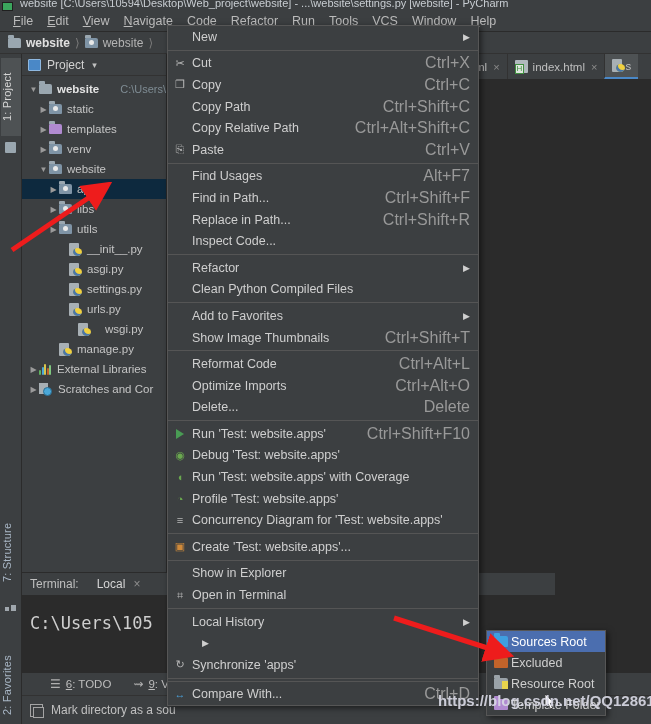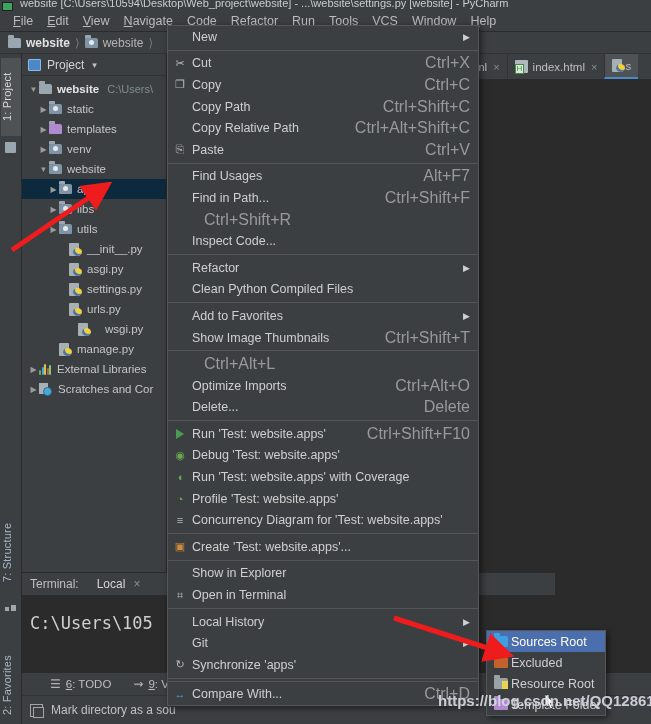--- a/index.html
+++ b/index.html
@@ -104,21 +104,21 @@
   }
   .row.sel { background: #0d293e; }
   .arrow {
     width: 11px; text-align: center; color: #9a9a9a; font-size: 8px;
     flex: 0 0 11px;
   }
   .arrow.none { color: transparent; }
   .ticon { margin-right: 5px; flex: 0 0 auto; }
   .lbl { color: #c5c5c5; }
   .lbl.b { font-weight: bold; color: #e4e4e4; }
-  .path { color: #7f8c94; margin-left: 8px; font-size: 11px; text-align: center; }
+  .path { color: #7f8c94; margin-left: 21px; font-size: 11px; text-align: center; }
 
   .py-ico {
     width: 13px; height: 13px; position: relative; display: inline-block;
   }
   .py-ico::before {
     content:''; position:absolute; left:0; top:0; width:10px; height:13px;
     background:#a8b0b5; border-radius:1px;
   }
   .py-ico::after {
     content:''; position:absolute; left:4px; top:5px; width:9px; height:8px;
@@ -508,20 +508,21 @@
         <span class="tx">Find Usages</span>
         <span class="sc">Alt+F7</span>
       </div>
       <div class="cmi">
         <span class="ic"></span>
         <span class="tx">Find in Path...</span>
         <span class="sc">Ctrl+Shift+F</span>
       </div>
       <div class="cmi">
         <span class="ic"></span>
+        <span class="tx">Replace in Path...</span>
         <span class="sc">Ctrl+Shift+R</span>
       </div>
       <div class="cmi">
         <span class="ic"></span>
         <span class="tx">Inspect Code...</span>
       </div>
       <div class="csep"></div>
       <div class="cmi">
         <span class="ic"></span>
         <span class="tx">Refactor</span>
@@ -538,20 +539,21 @@
         <span class="sub">▶</span>
       </div>
       <div class="cmi">
         <span class="ic"></span>
         <span class="tx">Show Image Thumbnails</span>
         <span class="sc">Ctrl+Shift+T</span>
       </div>
       <div class="csep"></div>
       <div class="cmi">
         <span class="ic"></span>
+        <span class="tx">Reformat Code</span>
         <span class="sc">Ctrl+Alt+L</span>
       </div>
       <div class="cmi">
         <span class="ic"></span>
         <span class="tx">Optimize Imports</span>
         <span class="sc">Ctrl+Alt+O</span>
       </div>
       <div class="cmi">
         <span class="ic"></span>
         <span class="tx">Delete...</span>
@@ -596,21 +598,20 @@
         <span class="tx">Open in Terminal</span>
       </div>
       <div class="csep"></div>
       <div class="cmi">
         <span class="ic"></span>
         <span class="tx">Local History</span>
         <span class="sub">▶</span>
       </div>
       <div class="cmi">
         <span class="ic"></span>
-        <span class="tx">Git</span>
         <span class="sub">▶</span>
       </div>
       <div class="cmi">
         <span class="ic" style="color: rgb(184, 184, 184);">↻</span>
         <span class="tx">Synchronize 'apps'</span>
       </div>
       <div class="csep"></div>
       <div class="csep"></div>
       <div class="cmi">
         <span class="ic" style="color: rgb(74, 159, 216);">↔</span>

